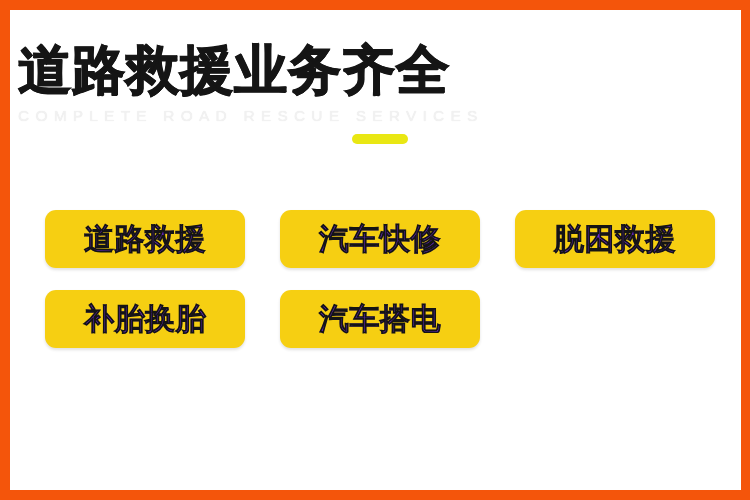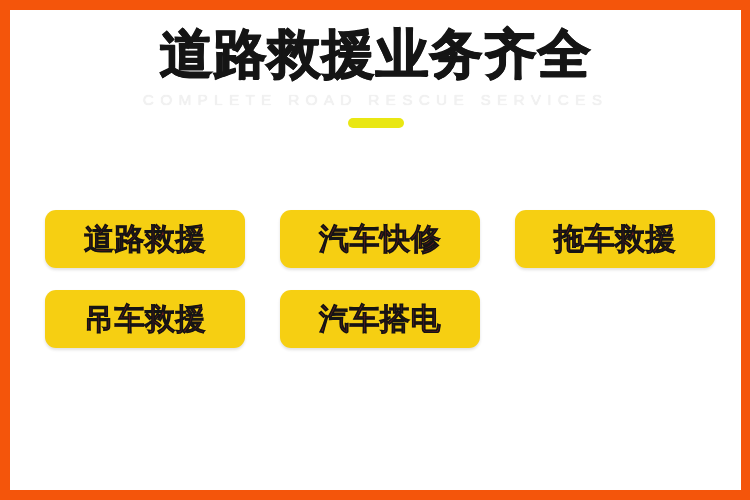--- a/index.html
+++ b/index.html
@@ -31,22 +31,23 @@
     height: 100%;
     background: #FFFFFF;
     overflow: hidden;
   }
 
   
   .header {
     position: absolute;
     left: 0;
     right: 0;
-    top: 16px;
-    text-align: center;
+    top: 32px;
+    text-align: left;
+    padding-left: 8px;
   }
 
   .title {
     font-family: "DejaVu Sans", "Liberation Sans", sans-serif;
     font-size: 53px;
     font-weight: 700;
     line-height: 1.06;
     letter-spacing: 1px;
     color: #151515;
     white-space: nowrap;
@@ -101,21 +102,21 @@
     box-shadow: 0 2px 3px rgba(0,0,0,0.12);
     cursor: pointer;
     user-select: none;
   }
 
   .chip-label {
     font-family: "DejaVu Sans", "Liberation Sans", sans-serif;
     font-size: 30px;
     font-weight: 700;
     letter-spacing: 0.5px;
-    color: #7f1d1d;
+    color: #6d28d9;
     white-space: nowrap;
     -webkit-text-stroke: 0.7px #141414;
   }
 </style>
 </head>
 <body>
 
 <div class="poster">
   <div class="canvas">
 
@@ -133,25 +134,25 @@
         <span class="chip-label">道路救援</span>
       </div>
 
       <div class="chip">
         <span class="chip-label">汽车快修</span>
       </div>
 
 
 
       <div class="chip">
-        <span class="chip-label">拖车救援</span>
+        <span class="chip-label">脱困救援</span>
       </div>
 
       <div class="chip">
-        <span class="chip-label">吊车救援</span>
+        <span class="chip-label">补胎换胎</span>
       </div>
 
 
       <div class="chip">
         <span class="chip-label">汽车搭电</span>
       </div>
 
 
     </div>
 

